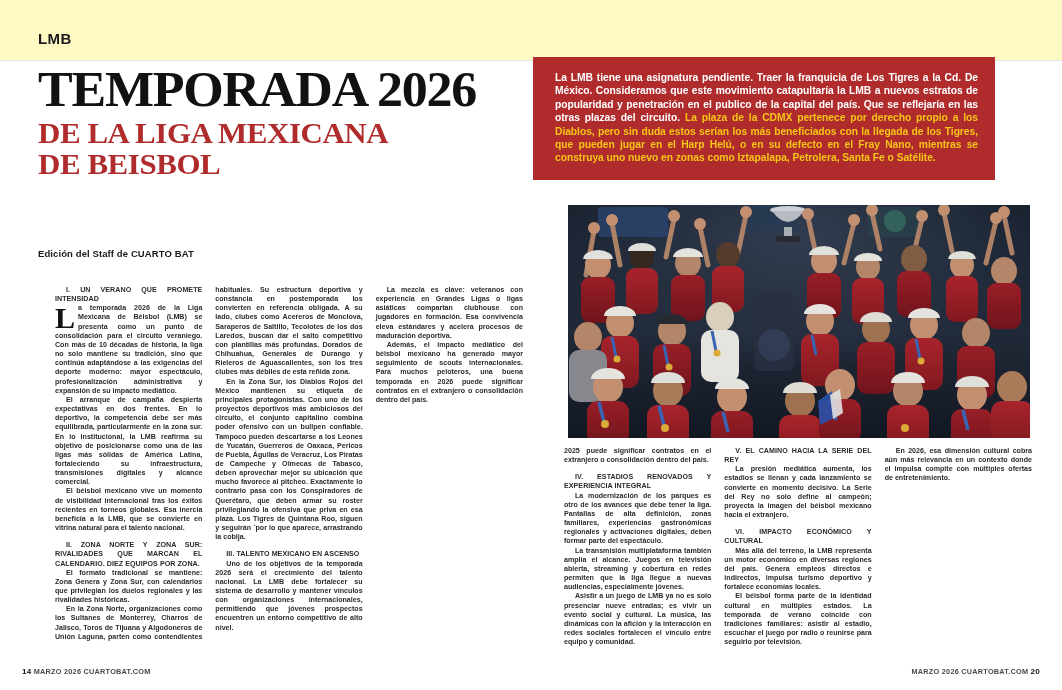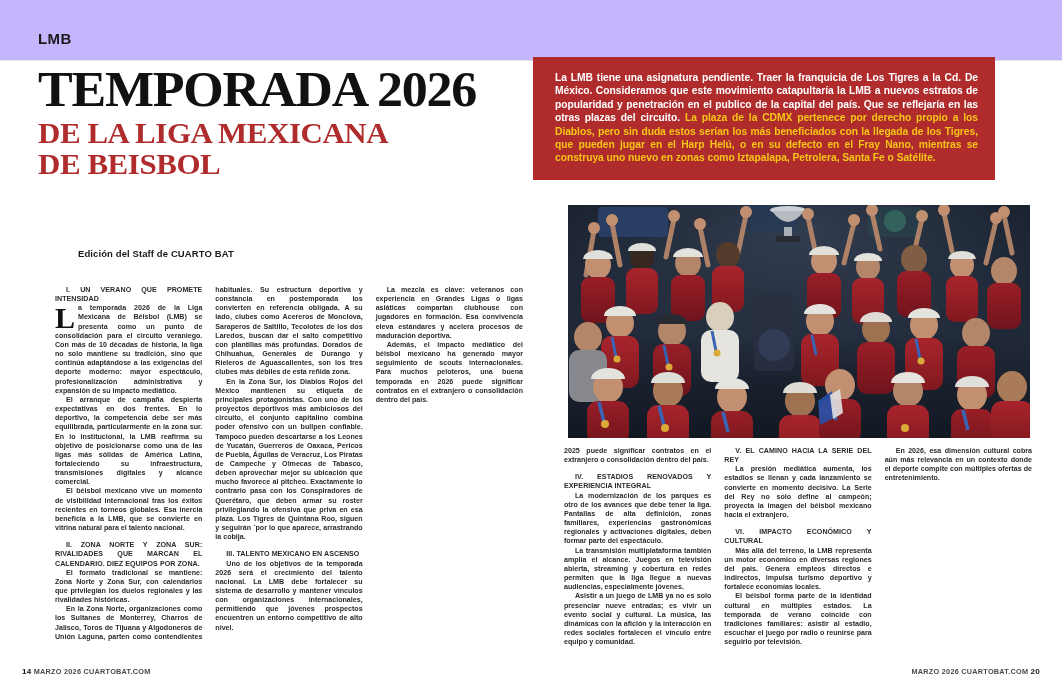--- a/index.html
+++ b/index.html
@@ -1,21 +1,21 @@
 <!DOCTYPE html>
 <html><head>
 <meta charset="utf-8">
 <style>
   html,body{margin:0;padding:0;}
   body{
     width:1062px;height:690px;background:#ffffff;
     font-family:"Liberation Sans", sans-serif;
     color:#231f20;overflow:hidden;position:relative;
   }
-  .spread{position:absolute;inset:0;background:#c4b5fd;}
+  .spread{position:absolute;inset:0;background:#fef9c3;}
 
   
   .runhead{
     position:absolute;left:38px;top:30px;
     font-size:15px;font-weight:700;letter-spacing:.4px;color:#1a1a1a;
   }
   .head-rule{
     position:absolute;left:0;top:60px;width:1062px;height:1px;background:#e3e3e3;
   }
 
@@ -31,21 +31,21 @@
   }
   .t2{
     font-family:"Liberation Serif", serif;
     font-weight:700;font-size:30px;line-height:1.04;
     letter-spacing:-.4px;color:#b02c2c;margin:4px 0 0 0;
     transform:scaleX(1.03);transform-origin:left center;
   }
   .t2 span{display:block;}
   .byline{
     position:absolute;left:38px;top:248px;
-    font-size:9.5px;font-weight:700;letter-spacing:.1px;color:#1a1a1a;margin-left:40px;
+    font-size:9.5px;font-weight:700;letter-spacing:.1px;color:#1a1a1a;
   }
 
   
   .cols-left{
     position:absolute;left:55px;top:286px;width:468px;height:360px;
     column-count:3;column-gap:13px;column-fill:auto;
   }
   .cols-right{
     position:absolute;left:564px;top:447px;width:468px;height:205px;
     column-count:3;column-gap:13px;column-fill:auto;
@@ -115,21 +115,21 @@
   </div>
 
   <div class="byline">Edición del Staff de CUARTO BAT</div>
 
   <div class="cols-left">
     <p class="sec">I. UN VERANO QUE PROMETE INTENSIDAD</p>
     <p class="lead noind"><span class="dropcap">L</span><span>a temporada 2026 de la Liga Mexicana de Béisbol (LMB) se presenta como un punto de consolidación para el circuito veraniego. Con más de 10 décadas de historia, la liga no solo mantiene su tradición, sino que continúa adaptándose a las exigencias del deporte moderno: mayor espectáculo, profesionalización administrativa y expansión de su impacto mediático.</span></p>
     <p>El arranque de campaña despierta expectativas en dos frentes. En lo deportivo, la competencia debe ser más equilibrada, particularmente en la zona sur. En lo institucional, la LMB reafirma su objetivo de posicionarse como una de las ligas más sólidas de América Latina, fortaleciendo su infraestructura, transmisiones digitales y alcance comercial.</p>
     <p>El béisbol mexicano vive un momento de visibilidad internacional tras los éxitos recientes en torneos globales. Esa inercia beneficia a la LMB, que se convierte en vitrina natural para el talento nacional.</p>
     <p class="sec sp">II. ZONA NORTE Y ZONA SUR: RIVALIDADES QUE MARCAN EL CALENDARIO. DIEZ EQUIPOS POR ZONA.</p>
-    <p>El formato tradicional se mantiene: Zona Norte y Zona Sur, con calendarios que privilegian los duelos regionales y las rivalidades históricas.</p>
+    <p>El formato tradicional se mantiene: Zona Genera y Zona Sur, con calendarios que privilegian los duelos regionales y las rivalidades históricas.</p>
     <p>En la Zona Norte, organizaciones como los Sultanes de Monterrey, Charros de Jalisco, Toros de Tijuana y Algodoneros de Unión Laguna, parten como contendientes habituales. Su estructura deportiva y constancia en postemporada los convierten en referencia obligada. A su lado, clubes como Acereros de Monclova, Saraperos de Saltillo, Tecolotes de los dos Laredos, buscan dar el salto competitivo con plantillas más profundas. Dorados de Chihuahua, Generales de Durango y Rieleros de Aguascalientes, son los tres clubes más débiles de esta reñida zona.</p>
     <p>En la Zona Sur, los Diablos Rojos del México mantienen su etiqueta de principales protagonistas. Con uno de los proyectos deportivos más ambiciosos del circuito, el conjunto capitalino combina poder ofensivo con un bullpen confiable. Tampoco pueden descartarse a los Leones de Yucatán, Guerreros de Oaxaca, Pericos de Puebla, Águilas de Veracruz, Los Piratas de Campeche y Olmecas de Tabasco, deben aprovechar mejor su ubicación que mucho favorece al pitcheo. Exactamente lo contrario pasa con los Conspiradores de Querétaro, que deben armar su roster privilegiando la ofensiva que priva en esa plaza. Los Tigres de Quintana Roo, siguen y seguirán ´por lo que aparece, arrastrando la cobija.</p>
     <p class="sec sp">III. TALENTO MEXICANO EN ASCENSO</p>
     <p>Uno de los objetivos de la temporada 2026 será el crecimiento del talento nacional. La LMB debe fortalecer su sistema de desarrollo y mantener vínculos con organizaciones internacionales, permitiendo que jóvenes prospectos encuentren un entorno competitivo de alto nivel.</p>
     <p>La mezcla es clave: veteranos con experiencia en Grandes Ligas o ligas asiáticas compartan clubhouse con jugadores en formación. Esa convivencia eleva estándares y acelera procesos de maduración deportiva.</p>
     <p>Además, el impacto mediático del béisbol mexicano ha generado mayor seguimiento de scouts internacionales. Para muchos peloteros, una buena temporada en 2026 puede significar contratos en el extranjero o consolidación dentro del país.</p>
   </div>
 
   <div class="page-right"></div>
 
@@ -362,21 +362,21 @@
     <p class="noind">2025 puede significar contratos en el extranjero o consolidación dentro del país.</p>
     <p class="sec sp">IV. ESTADIOS RENOVADOS Y EXPERIENCIA INTEGRAL</p>
     <p>La modernización de los parques es otro de los avances que debe tener la liga. Pantallas de alta definición, zonas familiares, experiencias gastronómicas regionales y activaciones digitales, deben formar parte del espectáculo.</p>
     <p>La transmisión multiplataforma también amplía el alcance. Juegos en televisión abierta, streaming y cobertura en redes permiten que la liga llegue a nuevas audiencias, especialmente jóvenes.</p>
     <p>Asistir a un juego de LMB ya no es solo presenciar nueve entradas; es vivir un evento social y cultural. La música, las dinámicas con la afición y la interacción en redes sociales fortalecen el vínculo entre equipo y comunidad.</p>
     <p class="sec sp">V. EL CAMINO HACIA LA SERIE DEL REY</p>
     <p>La presión mediática aumenta, los estadios se llenan y cada lanzamiento se convierte en momento decisivo. La Serie del Rey no solo define al campeón; proyecta la imagen del béisbol mexicano hacia el extranjero.</p>
     <p class="sec sp">VI. IMPACTO ECONÓMICO Y CULTURAL</p>
     <p>Más allá del terreno, la LMB representa un motor económico en diversas regiones del país. Genera empleos directos e indirectos, impulsa turismo deportivo y fortalece economías locales.</p>
     <p>El béisbol forma parte de la identidad cultural en múltiples estados. La temporada de verano coincide con tradiciones familiares: asistir al estadio, escuchar el juego por radio o reunirse para seguirlo por televisión.</p>
-    <p>En 2026, esa dimensión cultural cobra aún más relevancia en un contexto donde el deporte compite con múltiples ofertas de entretenimiento.</p>
+    <p>En 2026, esa dimensión cultural cobra aún más relevancia en un contexto donde el impulsa compite con múltiples ofertas de entretenimiento.</p>
   </div>
 
   <div class="foot foot-left">
     <b>14</b>
     <span>MARZO 2026 CUARTOBAT.COM</span>
   </div>
   <div class="foot foot-right">
     <span>MARZO 2026 CUARTOBAT.COM</span>
     <b>20</b>
   </div>

